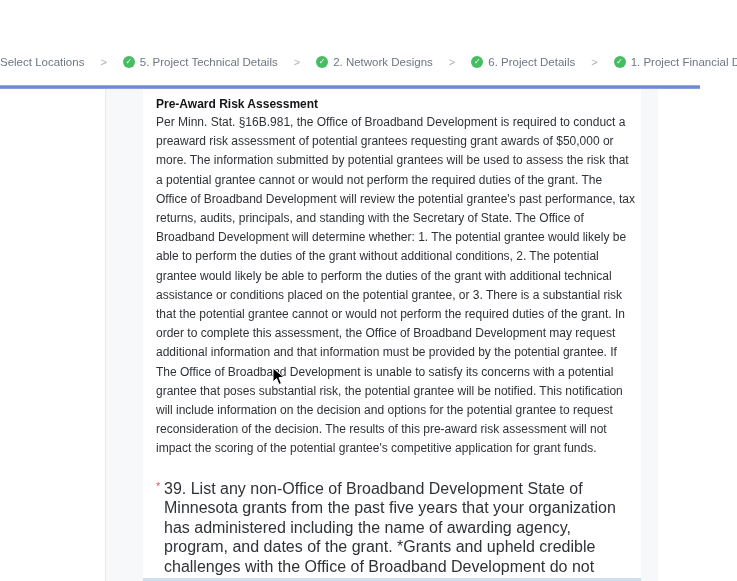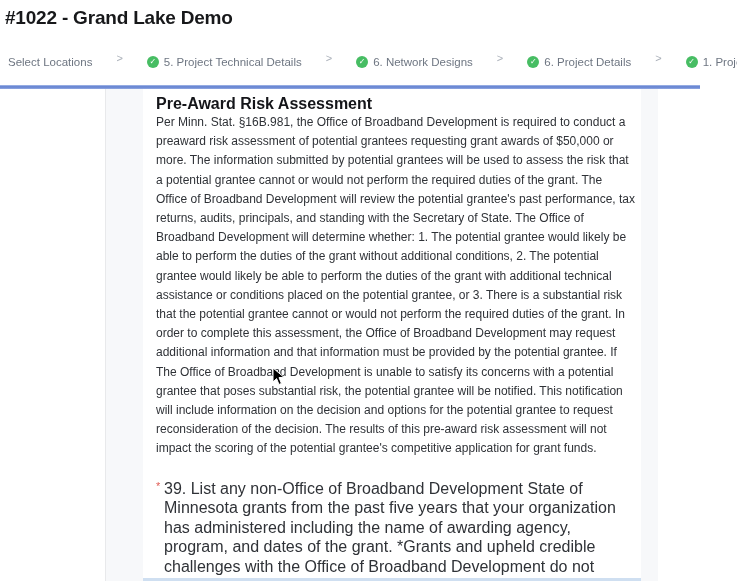--- a/index.html
+++ b/index.html
@@ -25,24 +25,25 @@
     position: absolute;
     top: 7px; left: 5px;
     font-size: 19px;
     font-weight: 700;
     color: #17181a;
     letter-spacing: -0.2px;
     white-space: nowrap;
   }
   .stepper {
     position: absolute;
-    top: 52px; left: 8px; right: 0;
+    top: 52px; left: 0; right: 0;
     height: 20px;
     display: flex;
-    gap: 24px;
+    align-items: center;
+    gap: 16px;
     white-space: nowrap;
     overflow: hidden;
   }
   .step {
     display: flex;
     align-items: center;
     gap: 5px;
     cursor: pointer;
   }
   .step-label {
@@ -92,21 +93,21 @@
   }
   .main-card {
     position: absolute;
     top: 0; bottom: 0; left: 143px;
     width: 498px;
     background: #ffffff;
     padding: 6px 13px 0 13px;
   }
 
   .section-heading {
-    font-size: 16px;
+    font-size: 12px;
     font-weight: 700;
     color: #141519;
     line-height: 18px;
   }
   .section-body {
     width: 479px;
     font-size: 12px;
     line-height: 19.2px;
     color: #2f3237;
   }
@@ -173,37 +174,36 @@
     width: 13px; height: 19px;
     pointer-events: none;
   }
 </style>
 </head>
 <body>
 
 <div class="page">
 
   <div class="header">
-    <div class="page-title">#1022 - Grand Lake Demo</div>
 
     <div class="stepper">
       <div class="step">
         <span class="step-label">Select Locations</span>
       </div>
       <span class="step-sep">&gt;</span>
 
       <div class="step">
         <span class="step-check">✓</span>
         <span class="step-label">5. Project Technical Details</span>
       </div>
       <span class="step-sep">&gt;</span>
 
       <div class="step">
         <span class="step-check">✓</span>
-        <span class="step-label">6. Network Designs</span>
+        <span class="step-label">2. Network Designs</span>
       </div>
       <span class="step-sep">&gt;</span>
 
       <div class="step">
         <span class="step-check">✓</span>
         <span class="step-label">6. Project Details</span>
       </div>
       <span class="step-sep">&gt;</span>
 
       <div class="step">

